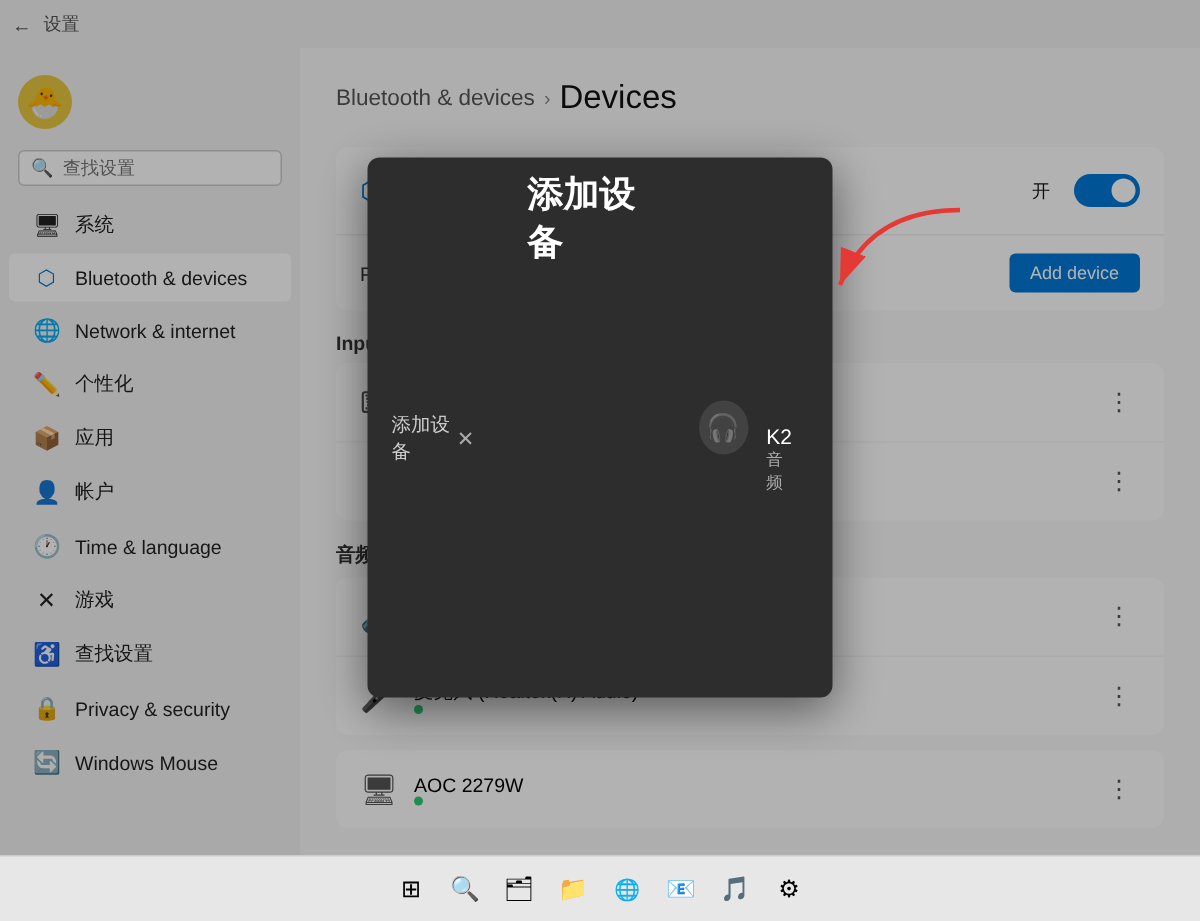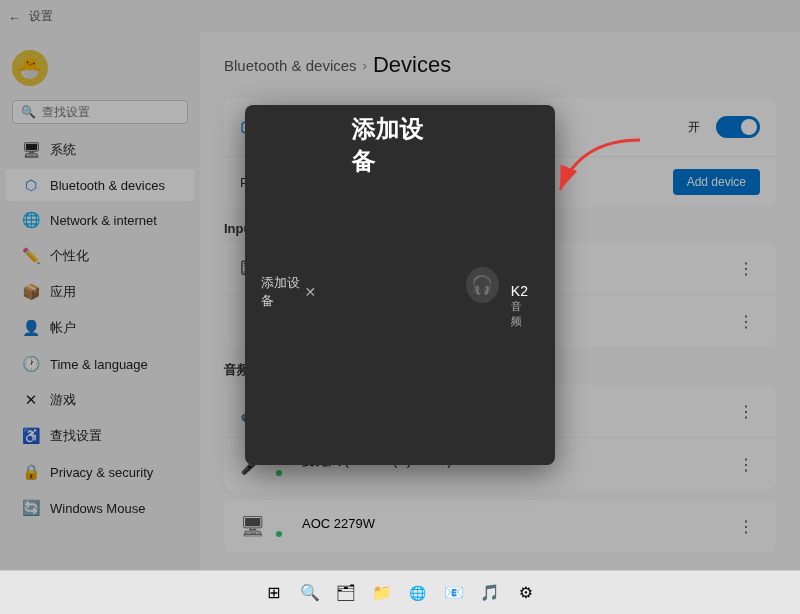--- a/index.html
+++ b/index.html
@@ -215,21 +215,21 @@
     .device-row {
       display: flex;
       align-items: center;
       padding: 12px 16px;
       gap: 12px;
       border-bottom: 1px solid #f5f5f5;
     }
     .device-row:last-child { border-bottom: none; }
     .device-icon { font-size: 20px; color: #555; width: 24px; text-align: center; }
     .device-info { flex: 1; }
-    .device-name { font-size: 13px; font-weight: 500; margin-left: 26px; }
+    .device-name { font-size: 13px; font-weight: 500; }
     .device-status { font-size: 11px; color: #888; display: flex; align-items: center; gap: 4px; }
     .status-dot { width: 6px; height: 6px; background: #2ecc71; border-radius: 50%; }
     .more-btn {
       width: 28px; height: 28px;
       display: flex; align-items: center; justify-content: center;
       border-radius: 4px;
       cursor: pointer;
       font-size: 16px;
       color: #555;
     }

